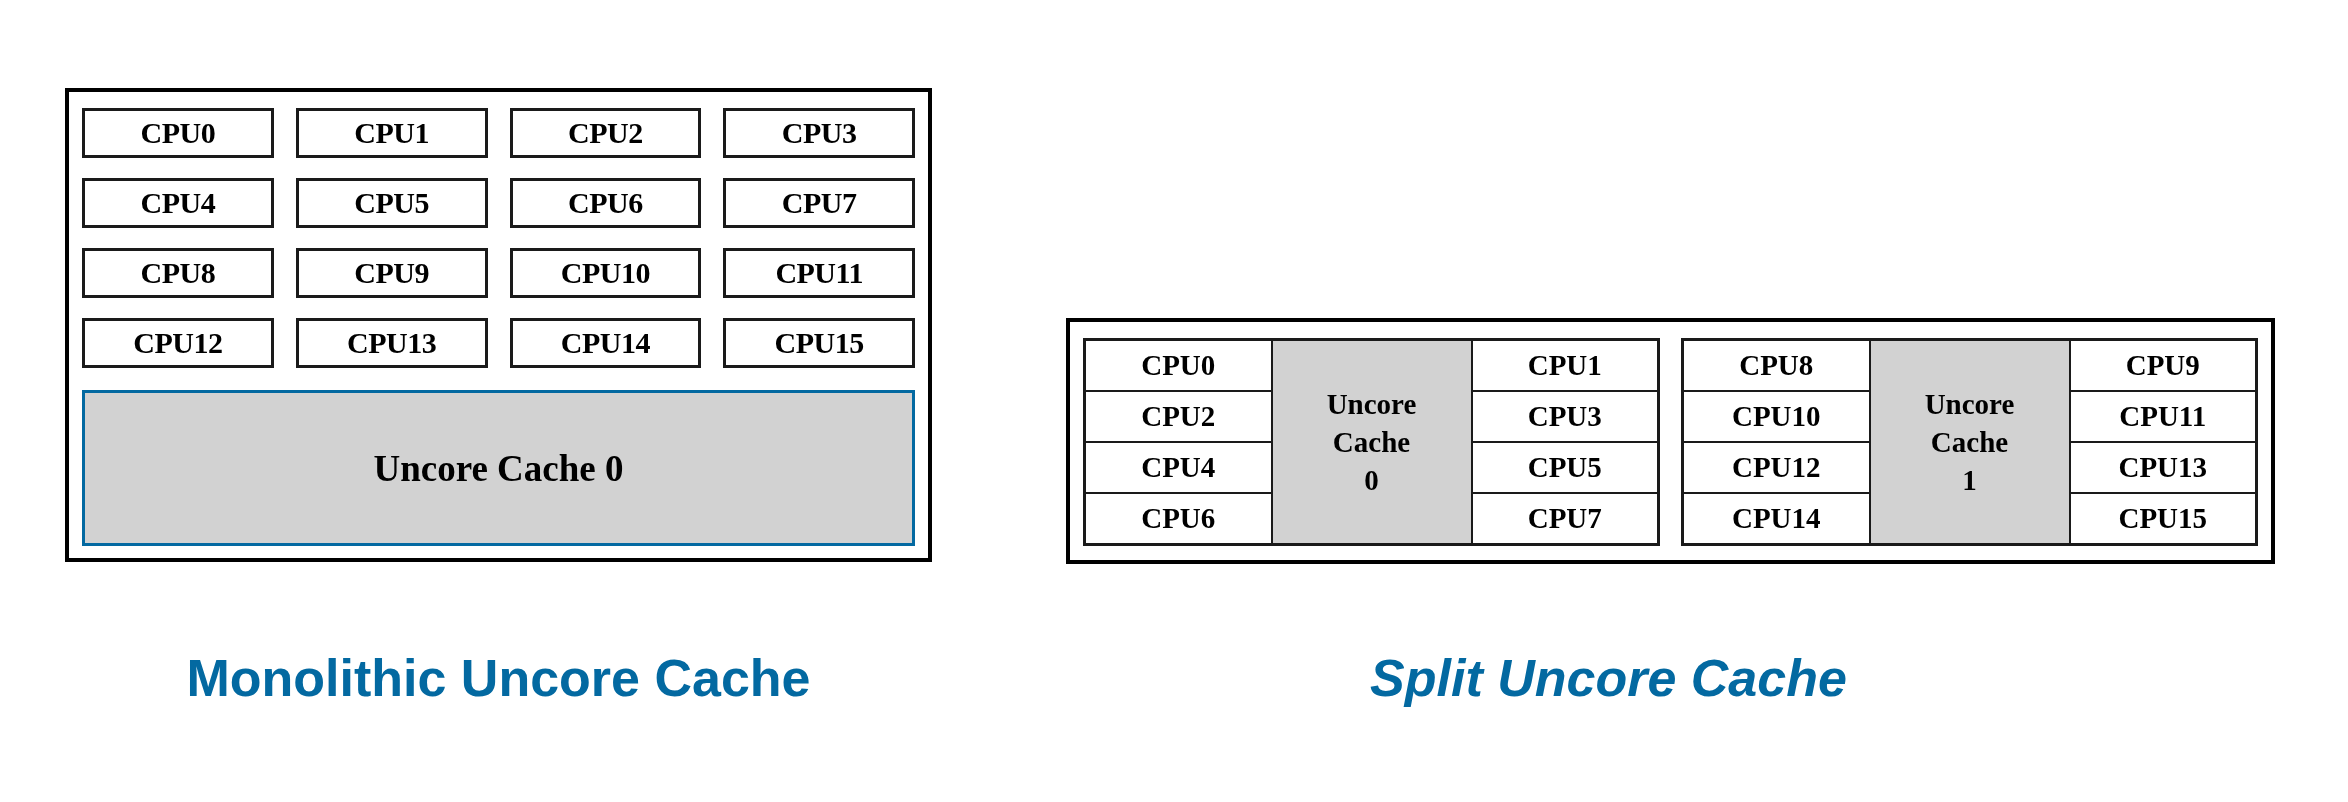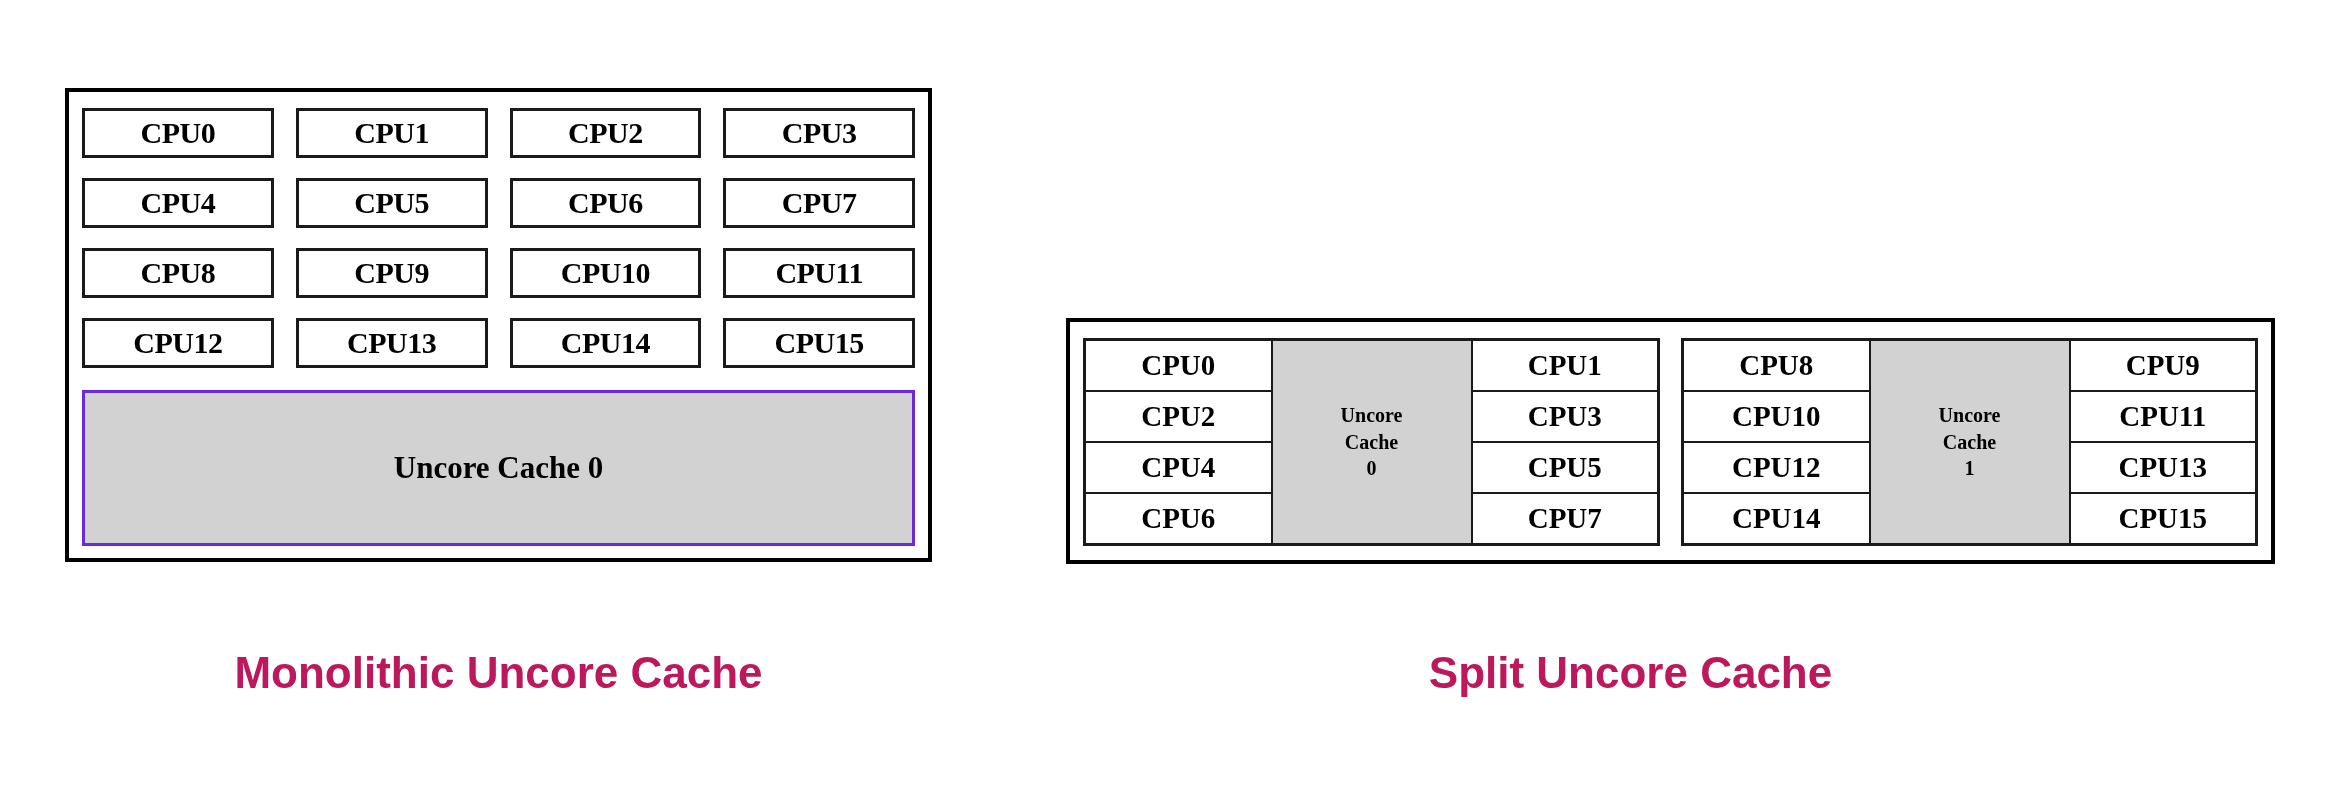--- a/index.html
+++ b/index.html
@@ -58,28 +58,28 @@
     align-items: center;
     justify-content: center;
     font-weight: bold;
     font-size: 30px;
     font-stretch: condensed;
     letter-spacing: -0.5px;
     color: #000000;
   }
   #mono-cache {
     flex: 1 1 auto;
-    border: 3px solid #6d28d9;
+    border: 3px solid #0369a1;
     box-sizing: border-box;
     background: #d2d2d2;
     display: flex;
     align-items: center;
     justify-content: center;
     font-weight: bold;
-    font-size: 31px;
+    font-size: 37px;
     color: #000000;
     margin-top: 2px;
   }
 
   
   #panel-split {
     left: 1066px;
     top: 318px;
     width: 1209px;
     height: 246px;
@@ -122,44 +122,45 @@
     font-size: 29px;
     color: #000000;
     border-bottom: 2px solid #1a1a1a;
     box-sizing: border-box;
   }
   .tile-cell:last-child {
     border-bottom: none;
   }
   .cache-text {
     font-weight: bold;
-    font-size: 20px;
+    font-size: 29px;
     line-height: 1.32;
     color: #000000;
     text-align: center;
   }
 
   
   .caption {
     position: absolute;
     font-weight: bold;
-    font-size: 44px;
-    color: #be185d;
+    font-size: 52px;
+    color: #0369a1;
     text-align: center;
     white-space: nowrap;
   }
   #caption-mono {
     left: 65px;
     top: 648px;
     width: 867px;
   }
   #caption-split {
-    left: 1026px;
+    left: 1004px;
     top: 648px;
     width: 1209px;
+    font-style: italic;
   }
 </style>
 </head>
 <body>
 
 <div class="figure" id="panel-mono">
   <div class="outer-frame"></div>
   <div id="mono-grid">
 
     <div class="cpu-row">

